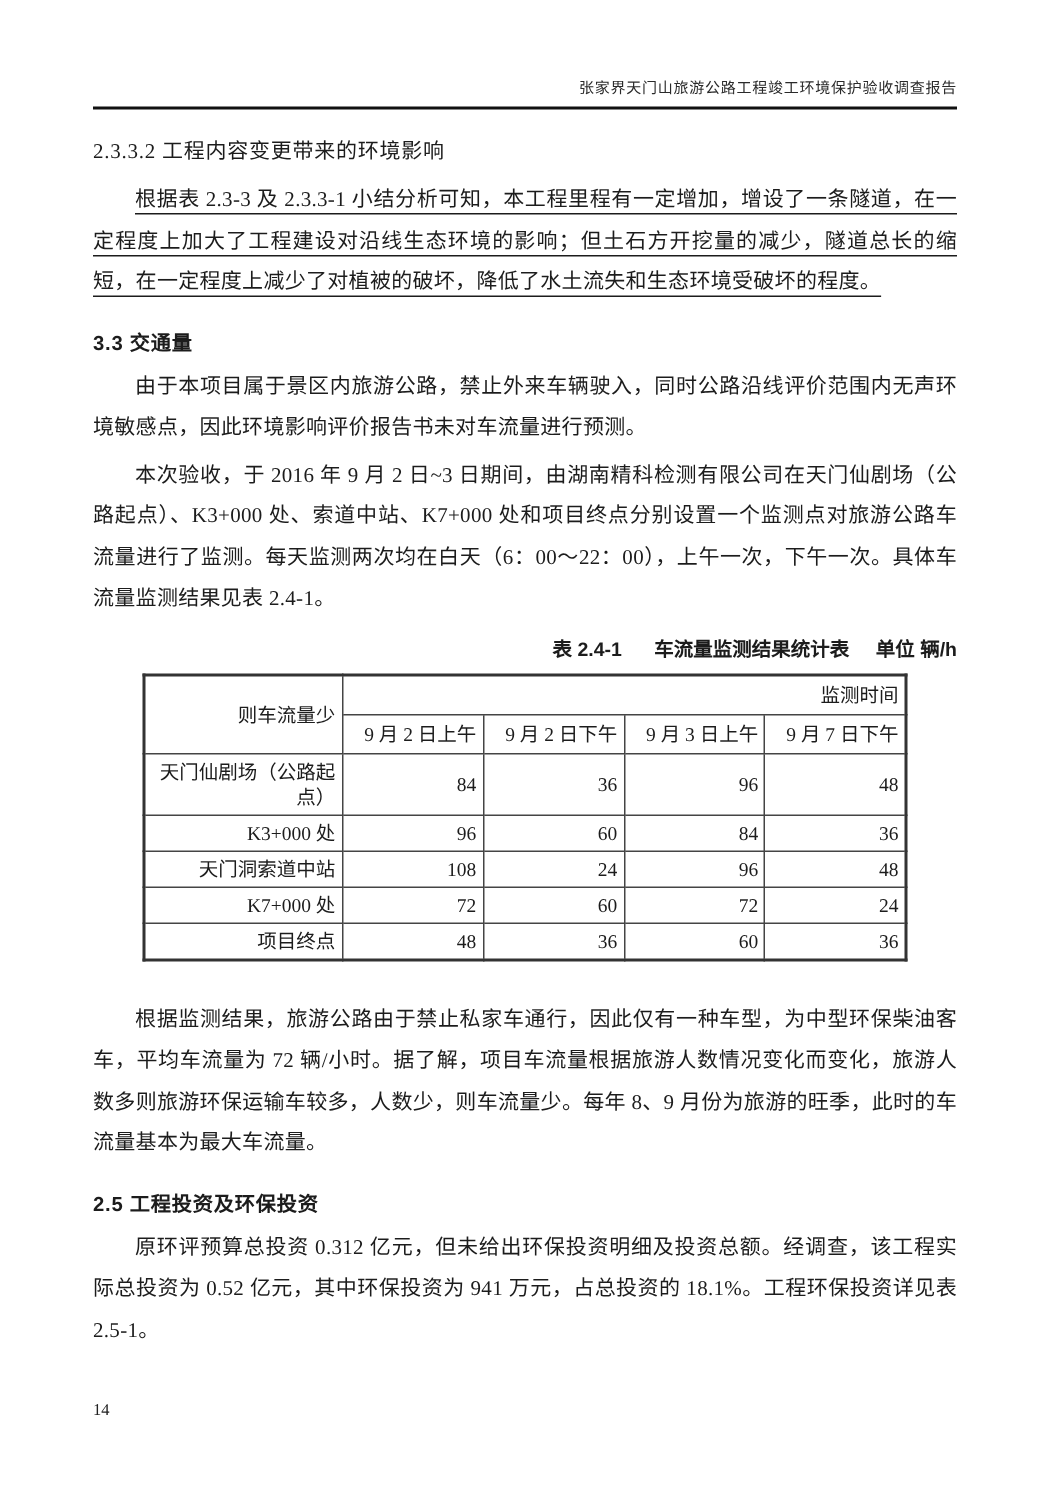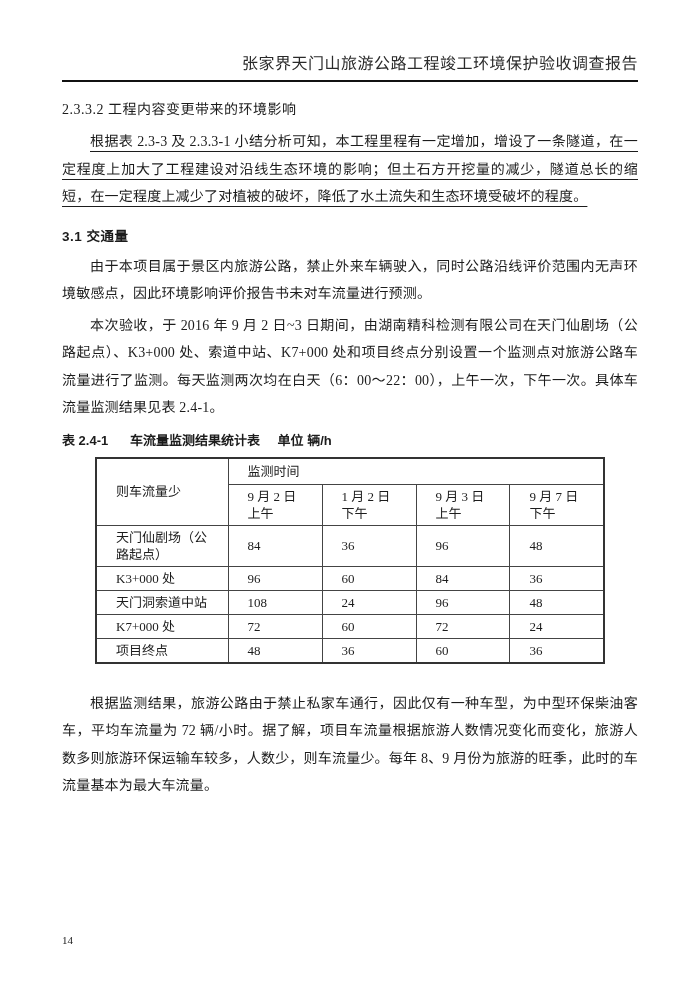--- a/index.html
+++ b/index.html
@@ -17,21 +17,21 @@
   .page {
     position: relative;
     width: 576px;
     height: 990px;
     margin: 0 auto;
     padding-top: 50px;
     box-sizing: border-box;
   }
   .running-header {
     text-align: right;
-    font-size: 16px;
+    font-size: 10px;
     letter-spacing: 0.5px;
     color: #2a2a2a;
     padding-bottom: 6px;
     border-bottom: 2px solid #111;
   }
   h3.h-serif {
     font-size: 14px;
     font-weight: 500;
     margin: 16px 0 10px 0;
     letter-spacing: 0.5px;
@@ -51,43 +51,43 @@
     margin: 0 0 4px 0;
     letter-spacing: 0.2px;
   }
   p.underlined {
     text-decoration: underline;
     text-decoration-thickness: 1px;
     text-underline-offset: 5px;
     font-family: Liberation Serif, serif;
   }
   .table-caption {
-    text-align: left;
+    text-align: right;
     font-family: "Liberation Sans", "DejaVu Sans", sans-serif;
     font-weight: 700;
     font-size: 13px;
     margin: 8px 0 8px 0;
   }
   .table-caption .cap-label { margin-right: 18px; }
   .table-caption .cap-unit  { margin-left: 14px; }
   table.data-table {
     width: 510px;
     margin: 0 auto 26px auto;
     border-collapse: collapse;
     font-size: 13px;
     color: #1c1c1c;
     border: 2px solid #333;
   }
   table.data-table th,
   table.data-table td {
     border: 1px solid #444;
-    text-align: left;
+    text-align: right;
     vertical-align: middle;
     font-weight: 400;
-    padding: 3px 19px;
+    padding: 3px 4px;
     line-height: 17px;
   }
   table.data-table thead th { height: 19px; }
   table.data-table td.row-name { width: 26%; }
   table.data-table col.c-val { width: 18.5%; }
   .page-number {
     position: absolute;
     bottom: 44px;
     left: 0;
     width: 100%;
@@ -103,21 +103,21 @@
 <div class="page">
 
   <div class="running-header">
     <span>张家界天门山旅游公路工程竣工环境保护验收调查报告</span>
   </div>
 
   <h3 class="h-serif">2.3.3.2  工程内容变更带来的环境影响</h3>
 
   <p class="body underlined">根据表 2.3-3 及 2.3.3-1 小结分析可知，本工程里程有一定增加，增设了一条隧道，在一定程度上加大了工程建设对沿线生态环境的影响；但土石方开挖量的减少，隧道总长的缩短，在一定程度上减少了对植被的破坏，降低了水土流失和生态环境受破坏的程度。</p>
 
-  <h2 class="h-bold">3.1  交通量</h2>
+  <h2 class="h-bold">3.3  交通量</h2>
 
   <p class="body">由于本项目属于景区内旅游公路，禁止外来车辆驶入，同时公路沿线评价范围内无声环境敏感点，因此环境影响评价报告书未对车流量进行预测。</p>
 
   <p class="body">本次验收，于 2016 年 9 月 2 日~3 日期间，由湖南精科检测有限公司在天门仙剧场（公路起点）、K3+000 处、索道中站、K7+000 处和项目终点分别设置一个监测点对旅游公路车流量进行了监测。每天监测两次均在白天（6：00～22：00），上午一次，下午一次。具体车流量监测结果见表 2.4-1。</p>
 
   <div class="table-caption">
     <span class="cap-label">表 2.4-1</span>
     <span class="cap-title">车流量监测结果统计表</span>
     <span class="cap-unit">单位  辆/h</span>
   </div>
@@ -130,21 +130,21 @@
         <col class="c-val">
         <col class="c-val">
     </colgroup>
     <thead>
       <tr>
         <th rowspan="2">则车流量少</th>
         <th colspan="4">监测时间</th>
       </tr>
       <tr>
         <th>9 月 2 日上午</th>
-        <th>1 月 2 日下午</th>
+        <th>9 月 2 日下午</th>
         <th>9 月 3 日上午</th>
         <th>9 月 7 日下午</th>
       </tr>
     </thead>
     <tbody>
       <tr>
         <td class="row-name">天门仙剧场（公路起点）</td>
         <td>84</td>
         <td>36</td>
         <td>96</td>
@@ -176,17 +176,19 @@
         <td>48</td>
         <td>36</td>
         <td>60</td>
         <td>36</td>
       </tr>
     </tbody>
   </table>
 
   <p class="body">根据监测结果，旅游公路由于禁止私家车通行，因此仅有一种车型，为中型环保柴油客车，平均车流量为 72 辆/小时。据了解，项目车流量根据旅游人数情况变化而变化，旅游人数多则旅游环保运输车较多，人数少，则车流量少。每年 8、9 月份为旅游的旺季，此时的车流量基本为最大车流量。</p>
 
+  <h2 class="h-bold">2.5  工程投资及环保投资</h2>
 
+  <p class="body">原环评预算总投资 0.312 亿元，但未给出环保投资明细及投资总额。经调查，该工程实际总投资为 0.52 亿元，其中环保投资为 941 万元，占总投资的 18.1%。工程环保投资详见表 2.5-1。</p>
 
   <div class="page-number">14</div>
 
 </div>
 
 </body></html>

